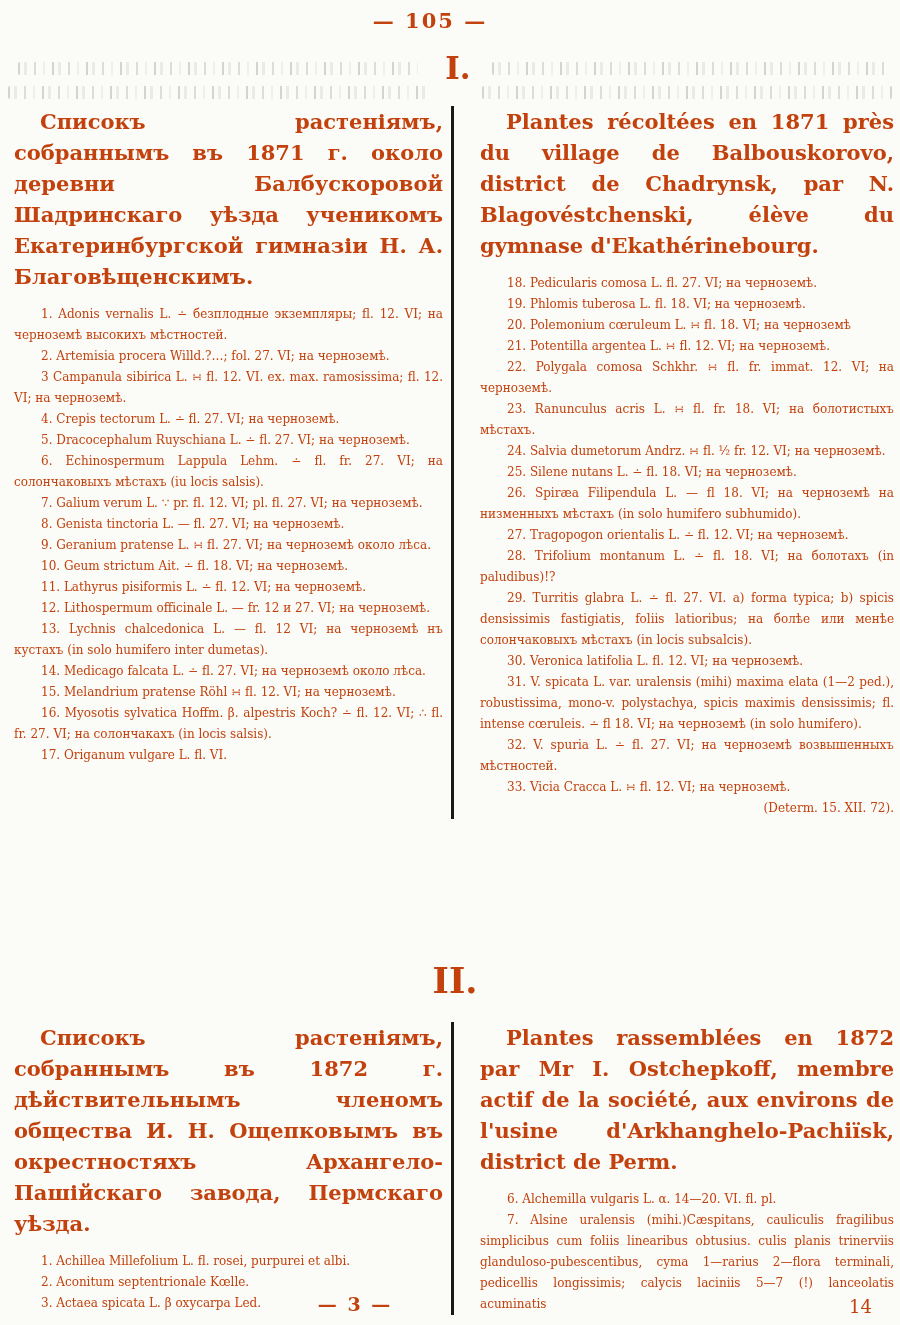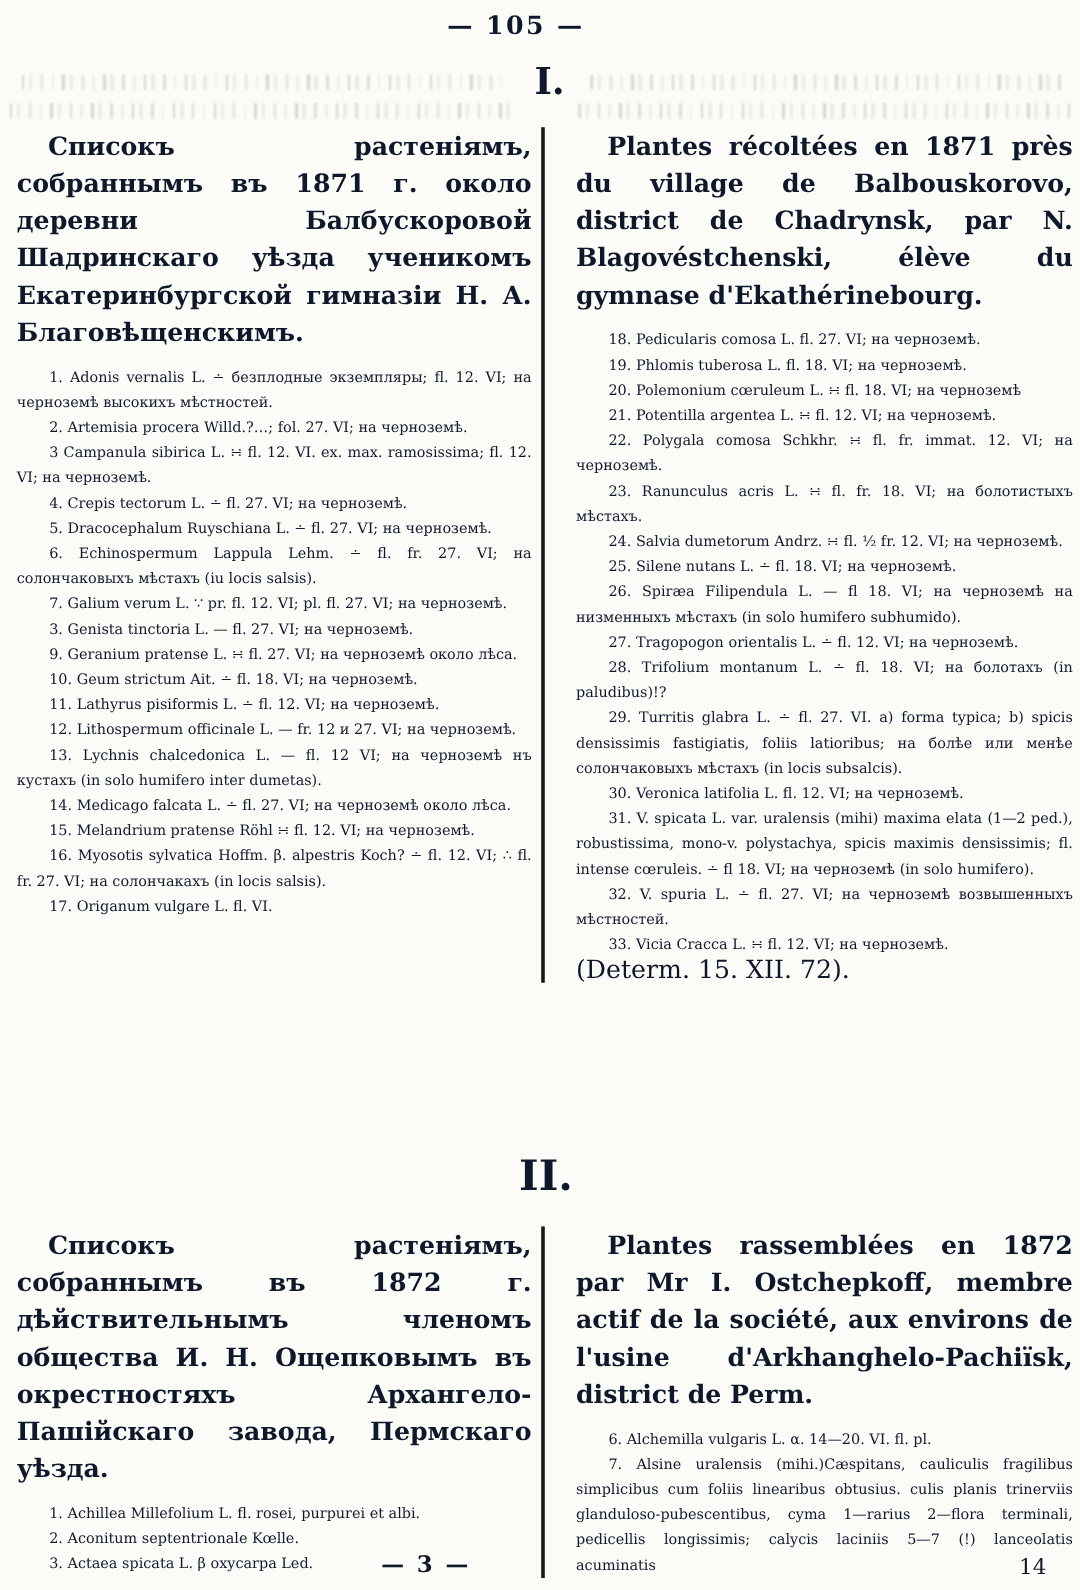--- a/index.html
+++ b/index.html
@@ -3,21 +3,21 @@
 <meta charset="utf-8">
 <style>
   html, body { margin: 0; padding: 0; background: #e9e9e6; }
   .page {
     position: relative;
     width: 900px;
     height: 1325px;
     margin: 0 auto;
     background: #fbfbf8;
     font-family: "DejaVu Serif", serif;
-    color: #0f172a;
+    color: #c2410c;
     overflow: hidden;
   }
   .page-num {
     position: absolute;
     top: 8px; left: 0; right: 40px;
     text-align: center;
     font-size: 21px;
     font-weight: bold;
     letter-spacing: 2px;
   }
@@ -65,23 +65,23 @@
     margin: 0 0 12px 0;
   }
   .plant-list .item {
     font-size: 12px;
     line-height: 21px;
     text-align: justify;
     text-indent: 27px;
     margin: 0;
   }
   .determ {
-    font-size: 21px;
+    font-size: 12px;
     line-height: 21px;
-    text-align: left;
+    text-align: right;
     margin: 0;
   }
   .footer-center {
     position: absolute;
     top: 1293px; left: 290px; width: 130px;
     text-align: center;
     font-size: 19px;
     font-weight: bold;
     letter-spacing: 2px;
   }
@@ -111,21 +111,21 @@
     <div class="col-left">
       <p class="heading">Списокъ растеніямъ, собраннымъ въ 1871 г. около деревни Балбускоровой Шадринскаго уѣзда ученикомъ Екатеринбургской гимназіи Н. А. Благовѣщенскимъ.</p>
       <div class="plant-list">
           <p class="item">1. Adonis vernalis L. ∸ безплодные экземпляры; fl. 12. VI; на черноземѣ высокихъ мѣстностей.</p>
           <p class="item">2. Artemisia procera Willd.?…; fol. 27. VI; на черноземѣ.</p>
           <p class="item">3 Campanula sibirica L. ∺ fl. 12. VI. ex. max. ramosissima; fl. 12. VI; на черноземѣ.</p>
           <p class="item">4. Crepis tectorum L. ∸ fl. 27. VI; на черноземѣ.</p>
           <p class="item">5. Dracocephalum Ruyschiana L. ∸ fl. 27. VI; на черноземѣ.</p>
           <p class="item">6. Echinospermum Lappula Lehm. ∸ fl. fr. 27. VI; на солончаковыхъ мѣстахъ (iu locis salsis).</p>
           <p class="item">7. Galium verum L. ∵ pr. fl. 12. VI; pl. fl. 27. VI; на черноземѣ.</p>
-          <p class="item">3. Genista tinctoria L. — fl. 27. VI; на черноземѣ.</p>
+          <p class="item">8. Genista tinctoria L. — fl. 27. VI; на черноземѣ.</p>
           <p class="item">9. Geranium pratense L. ∺ fl. 27. VI; на черноземѣ около лѣса.</p>
           <p class="item">10. Geum strictum Ait. ∸ fl. 18. VI; на черноземѣ.</p>
           <p class="item">11. Lathyrus pisiformis L. ∸ fl. 12. VI; на черноземѣ.</p>
           <p class="item">12. Lithospermum officinale L. — fr. 12 и 27. VI; на черноземѣ.</p>
           <p class="item">13. Lychnis chalcedonica L. — fl. 12 VI; на черноземѣ нъ кустахъ (in solo humifero inter dumetas).</p>
           <p class="item">14. Medicago falcata L. ∸ fl. 27. VI; на черноземѣ около лѣса.</p>
           <p class="item">15. Melandrium pratense Röhl ∺ fl. 12. VI; на черноземѣ.</p>
           <p class="item">16. Myosotis sylvatica Hoffm. β. alpestris Koch? ∸ fl. 12. VI; ∴ fl. fr. 27. VI; на солончакахъ (in locis salsis).</p>
           <p class="item">17. Origanum vulgare L. fl. VI.</p>
         </div>

